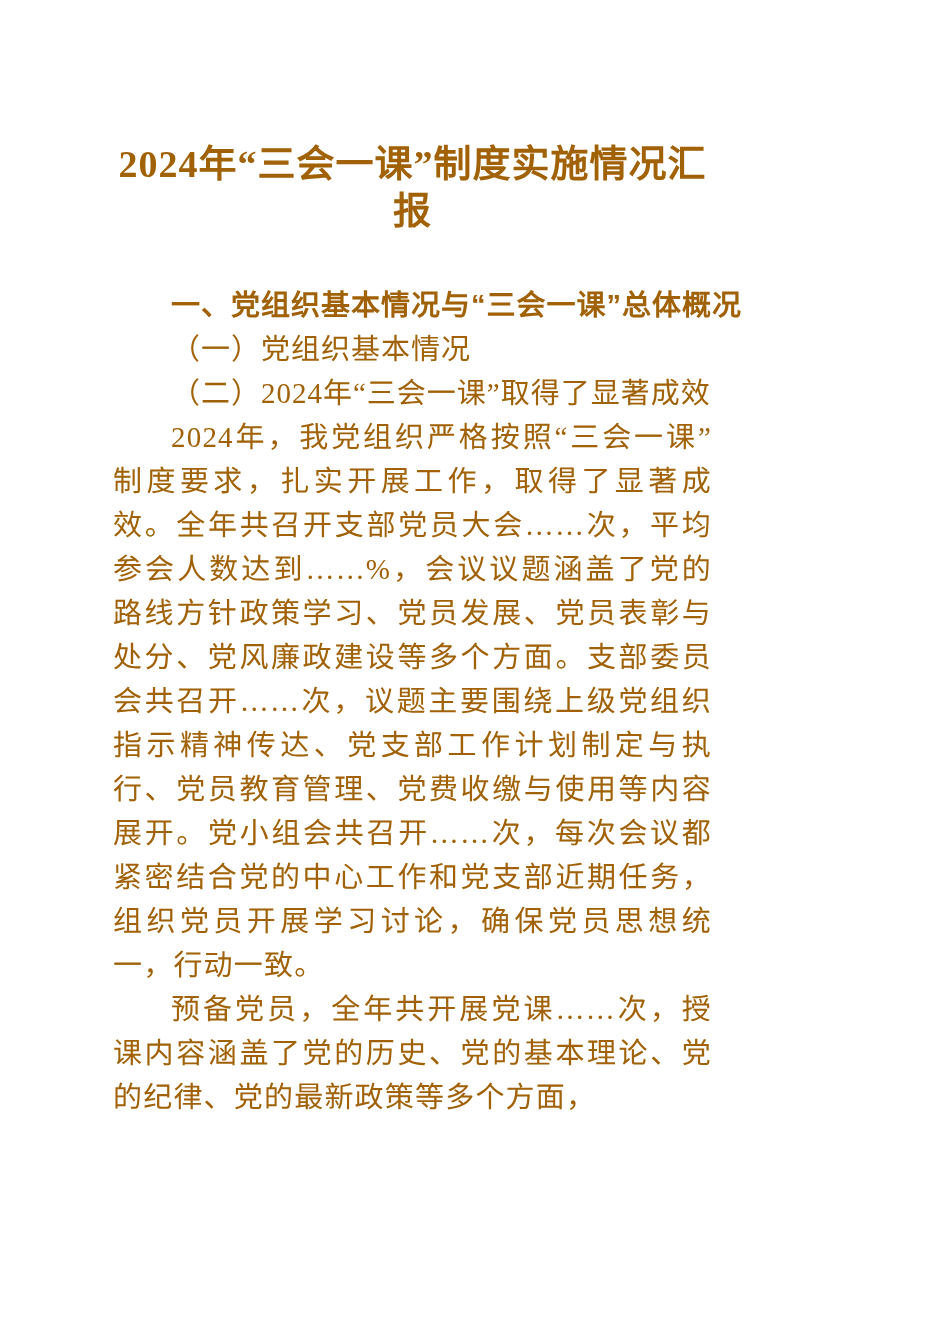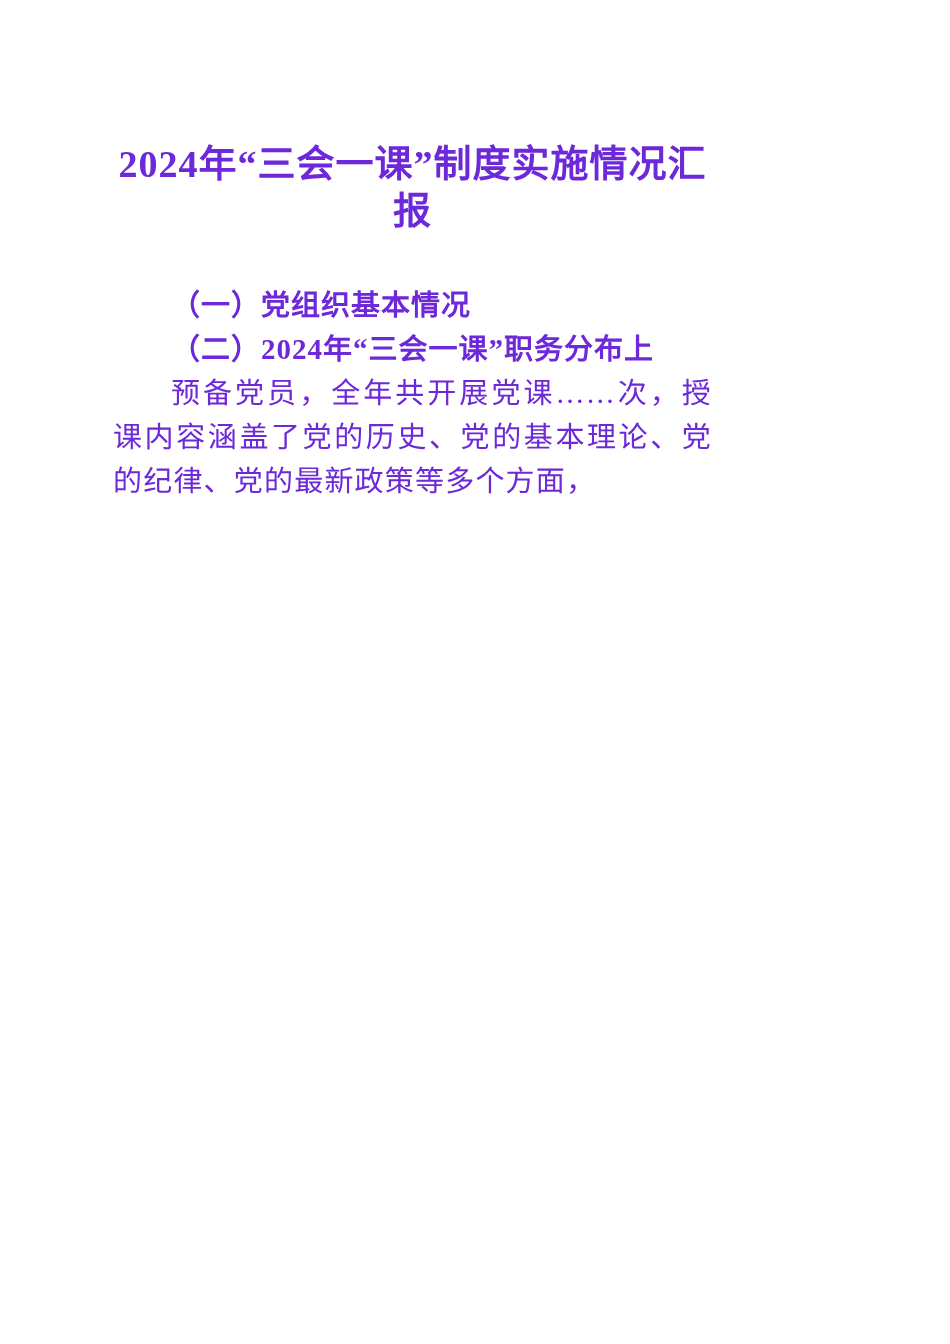--- a/index.html
+++ b/index.html
@@ -6,21 +6,21 @@
 
   html, body {
     background: #ffffff;
   }
 
   .page {
     position: relative;
     width: 822px;
     height: 1344px;
     background: #ffffff;
-    color: #6d28d9;
+    color: #a16207;
     overflow: hidden;
   }
 
   .content {
     padding: 141px 110px 0 113px; 
   }
 
   .doc-title {
     font-family: "Liberation Serif", "DejaVu Serif", serif;
     font-weight: bold;
@@ -39,21 +39,21 @@
     font-weight: bold;
     font-size: 29px;
     line-height: 44px;
     text-indent: 2em;
     letter-spacing: 1px;
     white-space: nowrap;
   }
 
   .h-kai {
     font-family: "Liberation Serif", "DejaVu Serif", serif;
-    font-weight: bold;
+    font-weight: normal;
     font-size: 29px;
     line-height: 44px;
     text-indent: 2em;
     letter-spacing: 1px;
     white-space: nowrap;
   }
 
   .body-para {
     font-family: "Liberation Serif", "DejaVu Serif", serif;
     font-size: 29px;
@@ -67,23 +67,25 @@
 </head>
 <body>
 
 <div class="page">
   <div class="content">
 
     <h1 class="doc-title">
       <span class="title-line">2024年“三会一课”制度实施情况汇报</span>
     </h1>
 
+    <h2 class="h-sans">一、党组织基本情况与“三会一课”总体概况</h2>
 
     <h3 class="h-kai">（一）党组织基本情况</h3>
 
 
-    <h3 class="h-kai">（二）2024年“三会一课”职务分布上</h3>
+    <h3 class="h-kai">（二）2024年“三会一课”取得了显著成效</h3>
 
+    <p class="body-para">2024年，我党组织严格按照“三会一课”制度要求，扎实开展工作，取得了显著成效。全年共召开支部党员大会……次，平均参会人数达到……%，会议议题涵盖了党的路线方针政策学习、党员发展、党员表彰与处分、党风廉政建设等多个方面。支部委员会共召开……次，议题主要围绕上级党组织指示精神传达、党支部工作计划制定与执行、党员教育管理、党费收缴与使用等内容展开。党小组会共召开……次，每次会议都紧密结合党的中心工作和党支部近期任务，组织党员开展学习讨论，确保党员思想统一，行动一致。</p>
 
     <p class="body-para">预备党员，全年共开展党课……次，授课内容涵盖了党的历史、党的基本理论、党的纪律、党的最新政策等多个方面，</p>
 
   </div>
 </div>
 
 </body></html>

